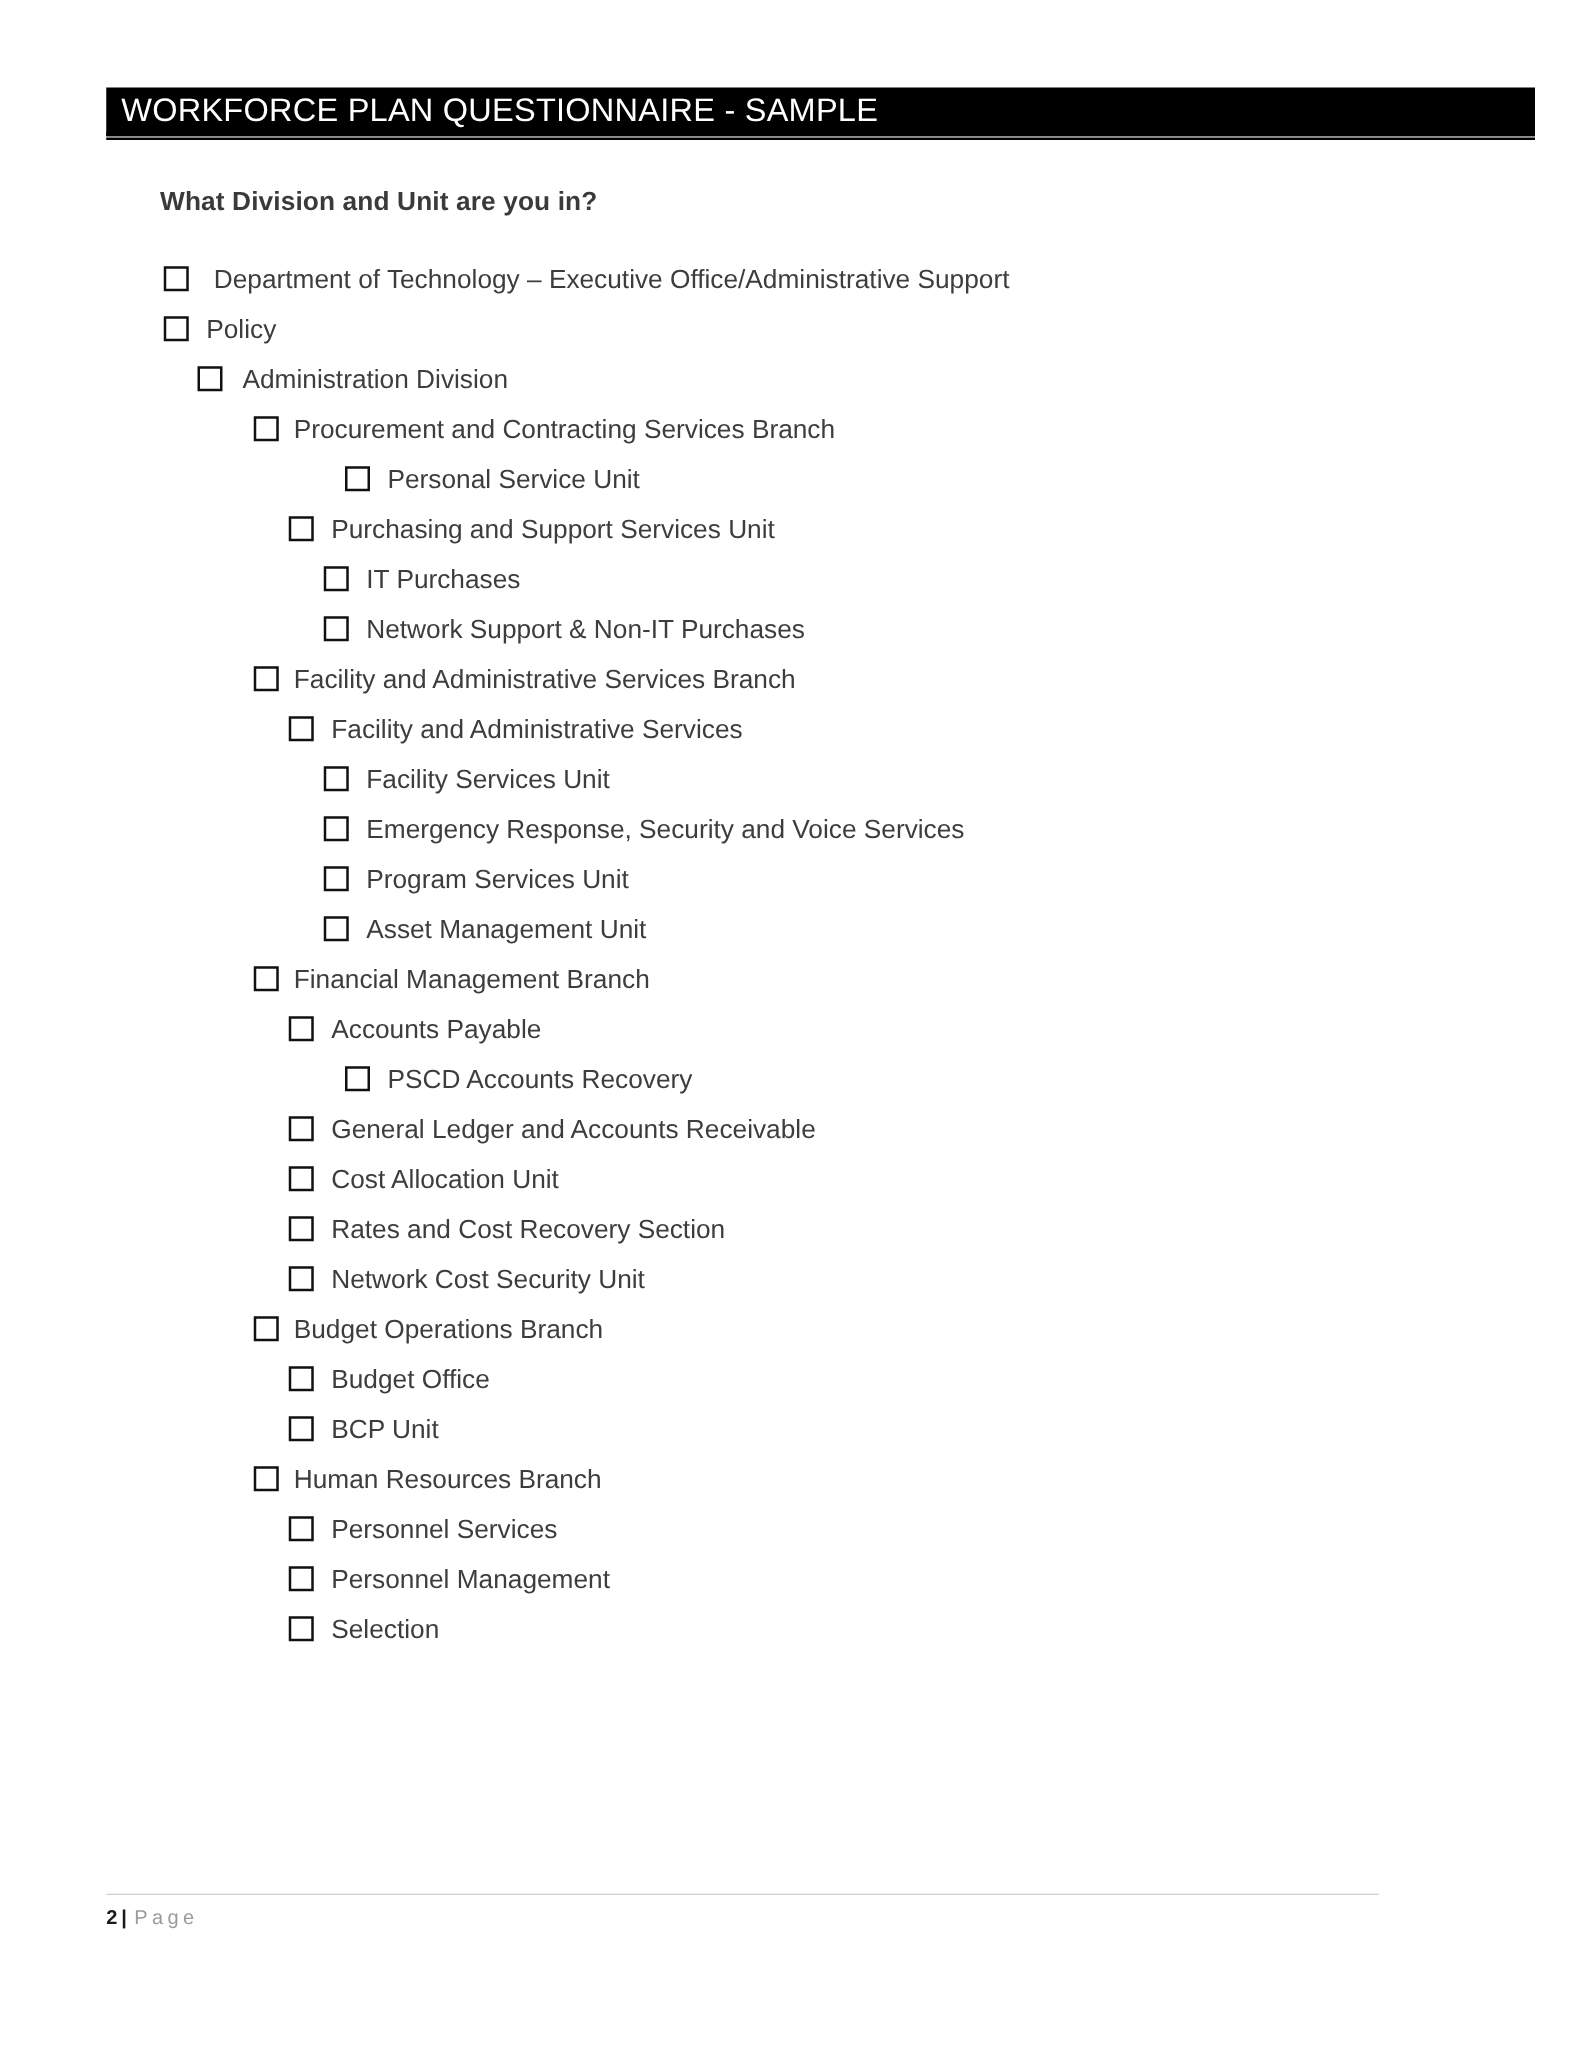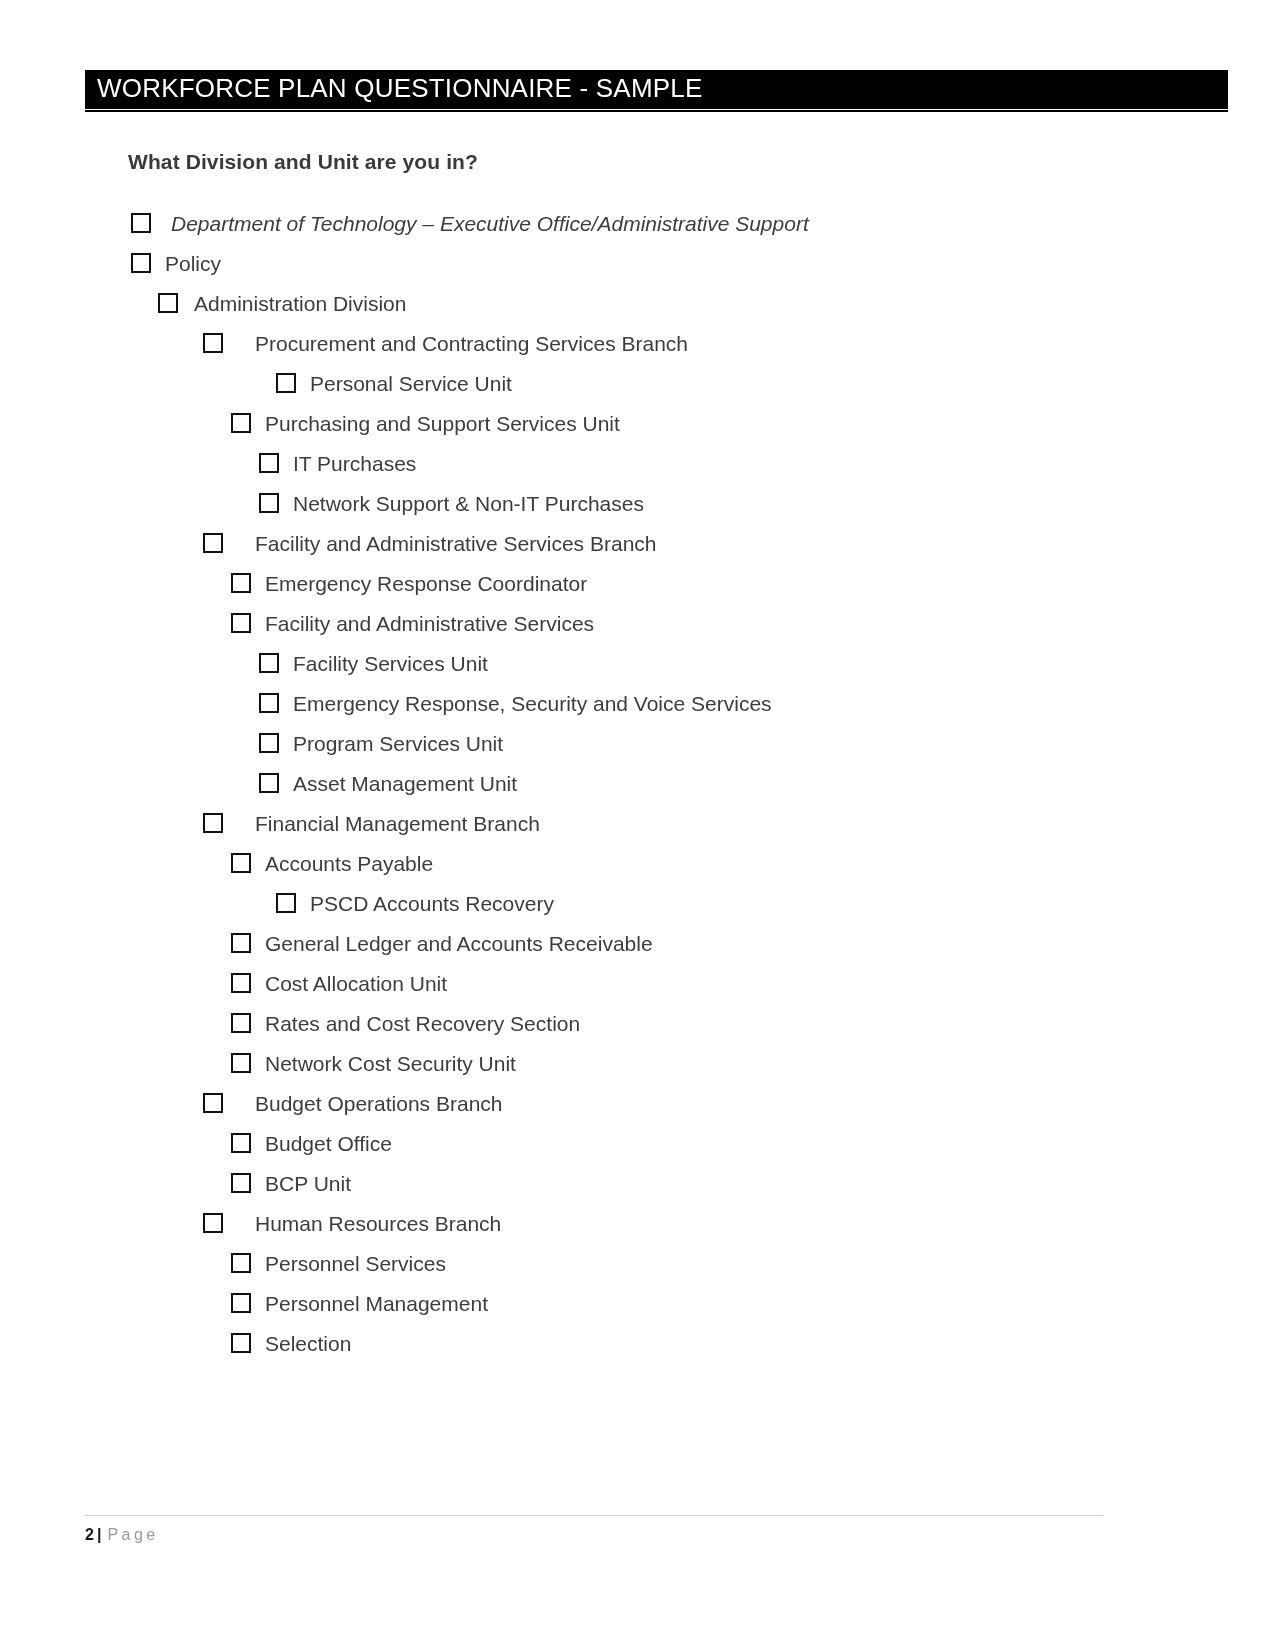--- a/index.html
+++ b/index.html
@@ -94,33 +94,33 @@
   }
   .check-label {
     font-size: 21px;
     color: #3d3d3d;
     line-height: 1;
     white-space: nowrap;
     margin-left: 14px;
   }
 
   
-  .lvl-0 { padding-left: 131px; font-style: italic; }
+  .lvl-0 { padding-left: 131px; }
   .lvl-1 { padding-left: 131px; }
   .lvl-2 { padding-left: 158px; }
   .lvl-3 { padding-left: 203px; }
   .lvl-4 { padding-left: 231px; }
   .lvl-5 { padding-left: 276px; }
   .lvl-6 { padding-left: 249px; margin-left: 10px; }
 
   
   .lvl-0 .check-label { margin-left: 20px; }
   .lvl-1 .check-label { margin-left: 14px; }
   .lvl-2 .check-label { margin-left: 16px; }
-  .lvl-3 .check-label { margin-left: 32px; }
+  .lvl-3 .check-label { margin-left: 12px; }
   .lvl-4 .check-label { margin-left: 14px; }
   .lvl-5 .check-label { margin-left: 14px; }
   .lvl-6 .check-label { margin-left: 14px; }
 
   
   .footer-rule {
     position: absolute;
     left: 85px;
     top: 1515px;
     width: 1018px;
@@ -195,24 +195,20 @@
       <div class="check-row lvl-6">
         <span class="checkbox"></span>
         <span class="check-label">Network Support &amp; Non-IT Purchases</span>
       </div>
       <div class="check-row lvl-3">
         <span class="checkbox"></span>
         <span class="check-label">Facility and Administrative Services Branch</span>
       </div>
       <div class="check-row lvl-4">
         <span class="checkbox"></span>
-        <span class="check-label">Emergency Response Coordinator</span>
-      </div>
-      <div class="check-row lvl-4">
-        <span class="checkbox"></span>
         <span class="check-label">Facility and Administrative Services</span>
       </div>
       <div class="check-row lvl-6">
         <span class="checkbox"></span>
         <span class="check-label">Facility Services Unit</span>
       </div>
       <div class="check-row lvl-6">
         <span class="checkbox"></span>
         <span class="check-label">Emergency Response, Security and Voice Services</span>
       </div>

